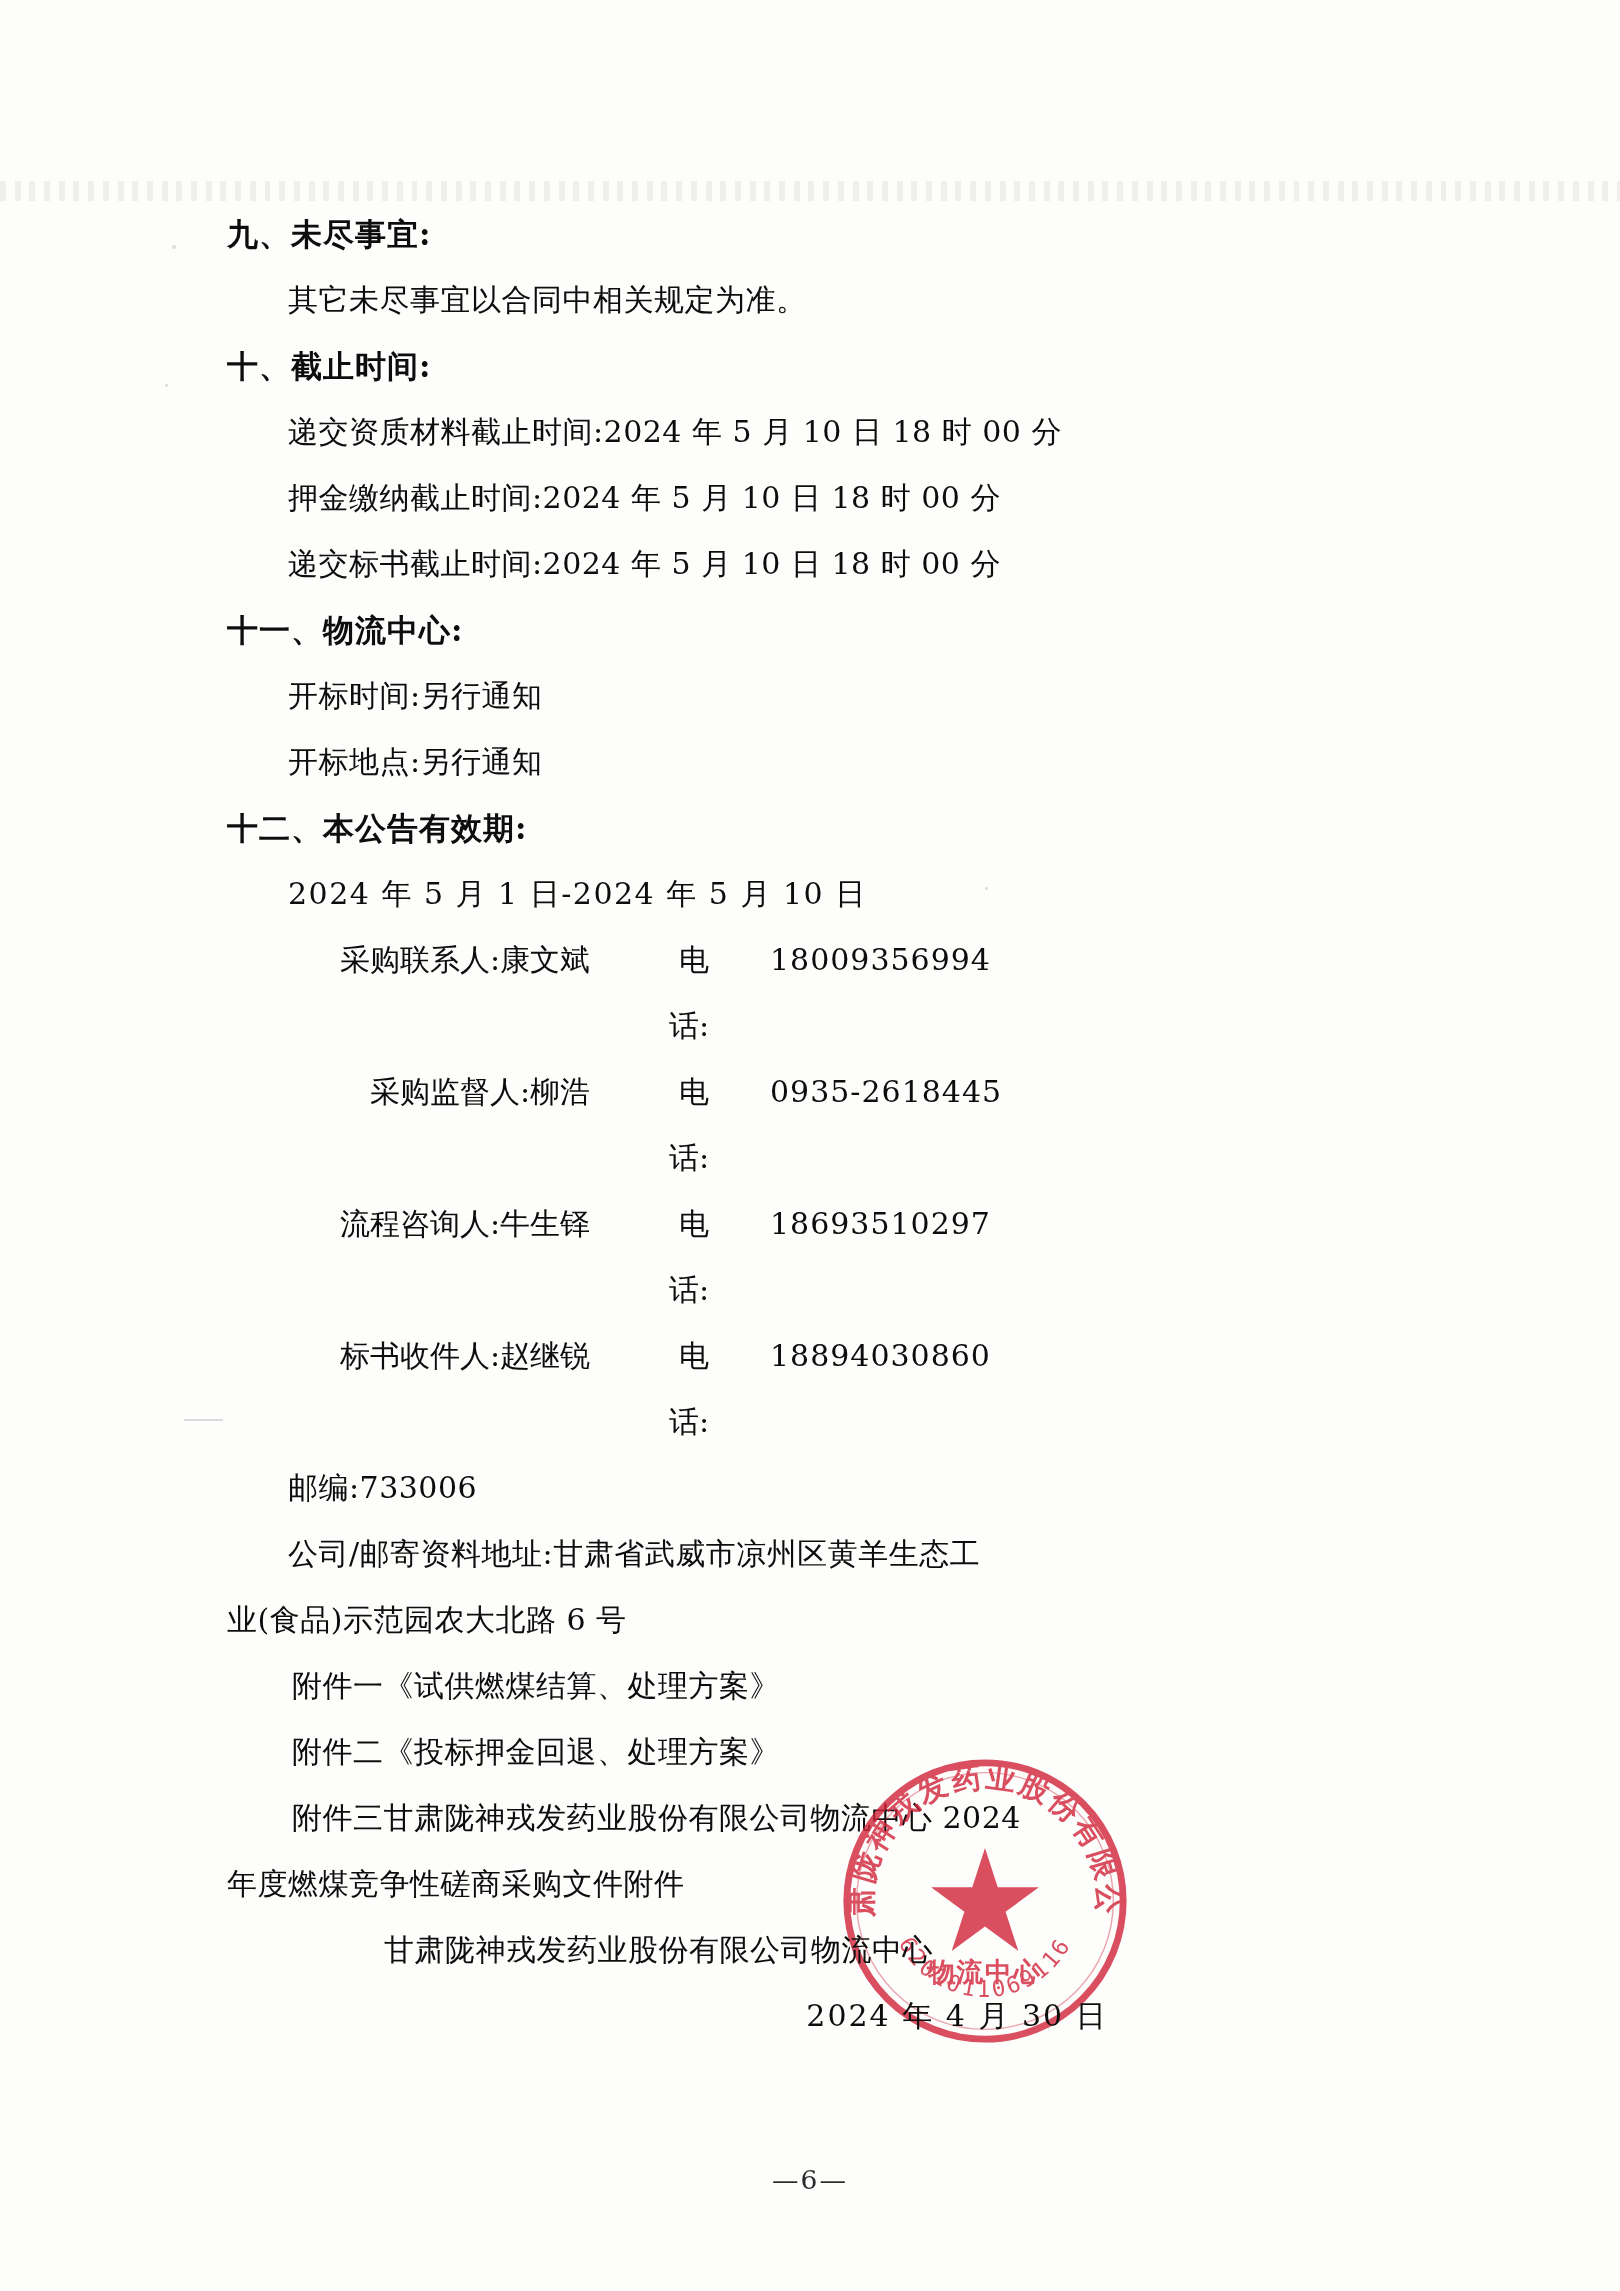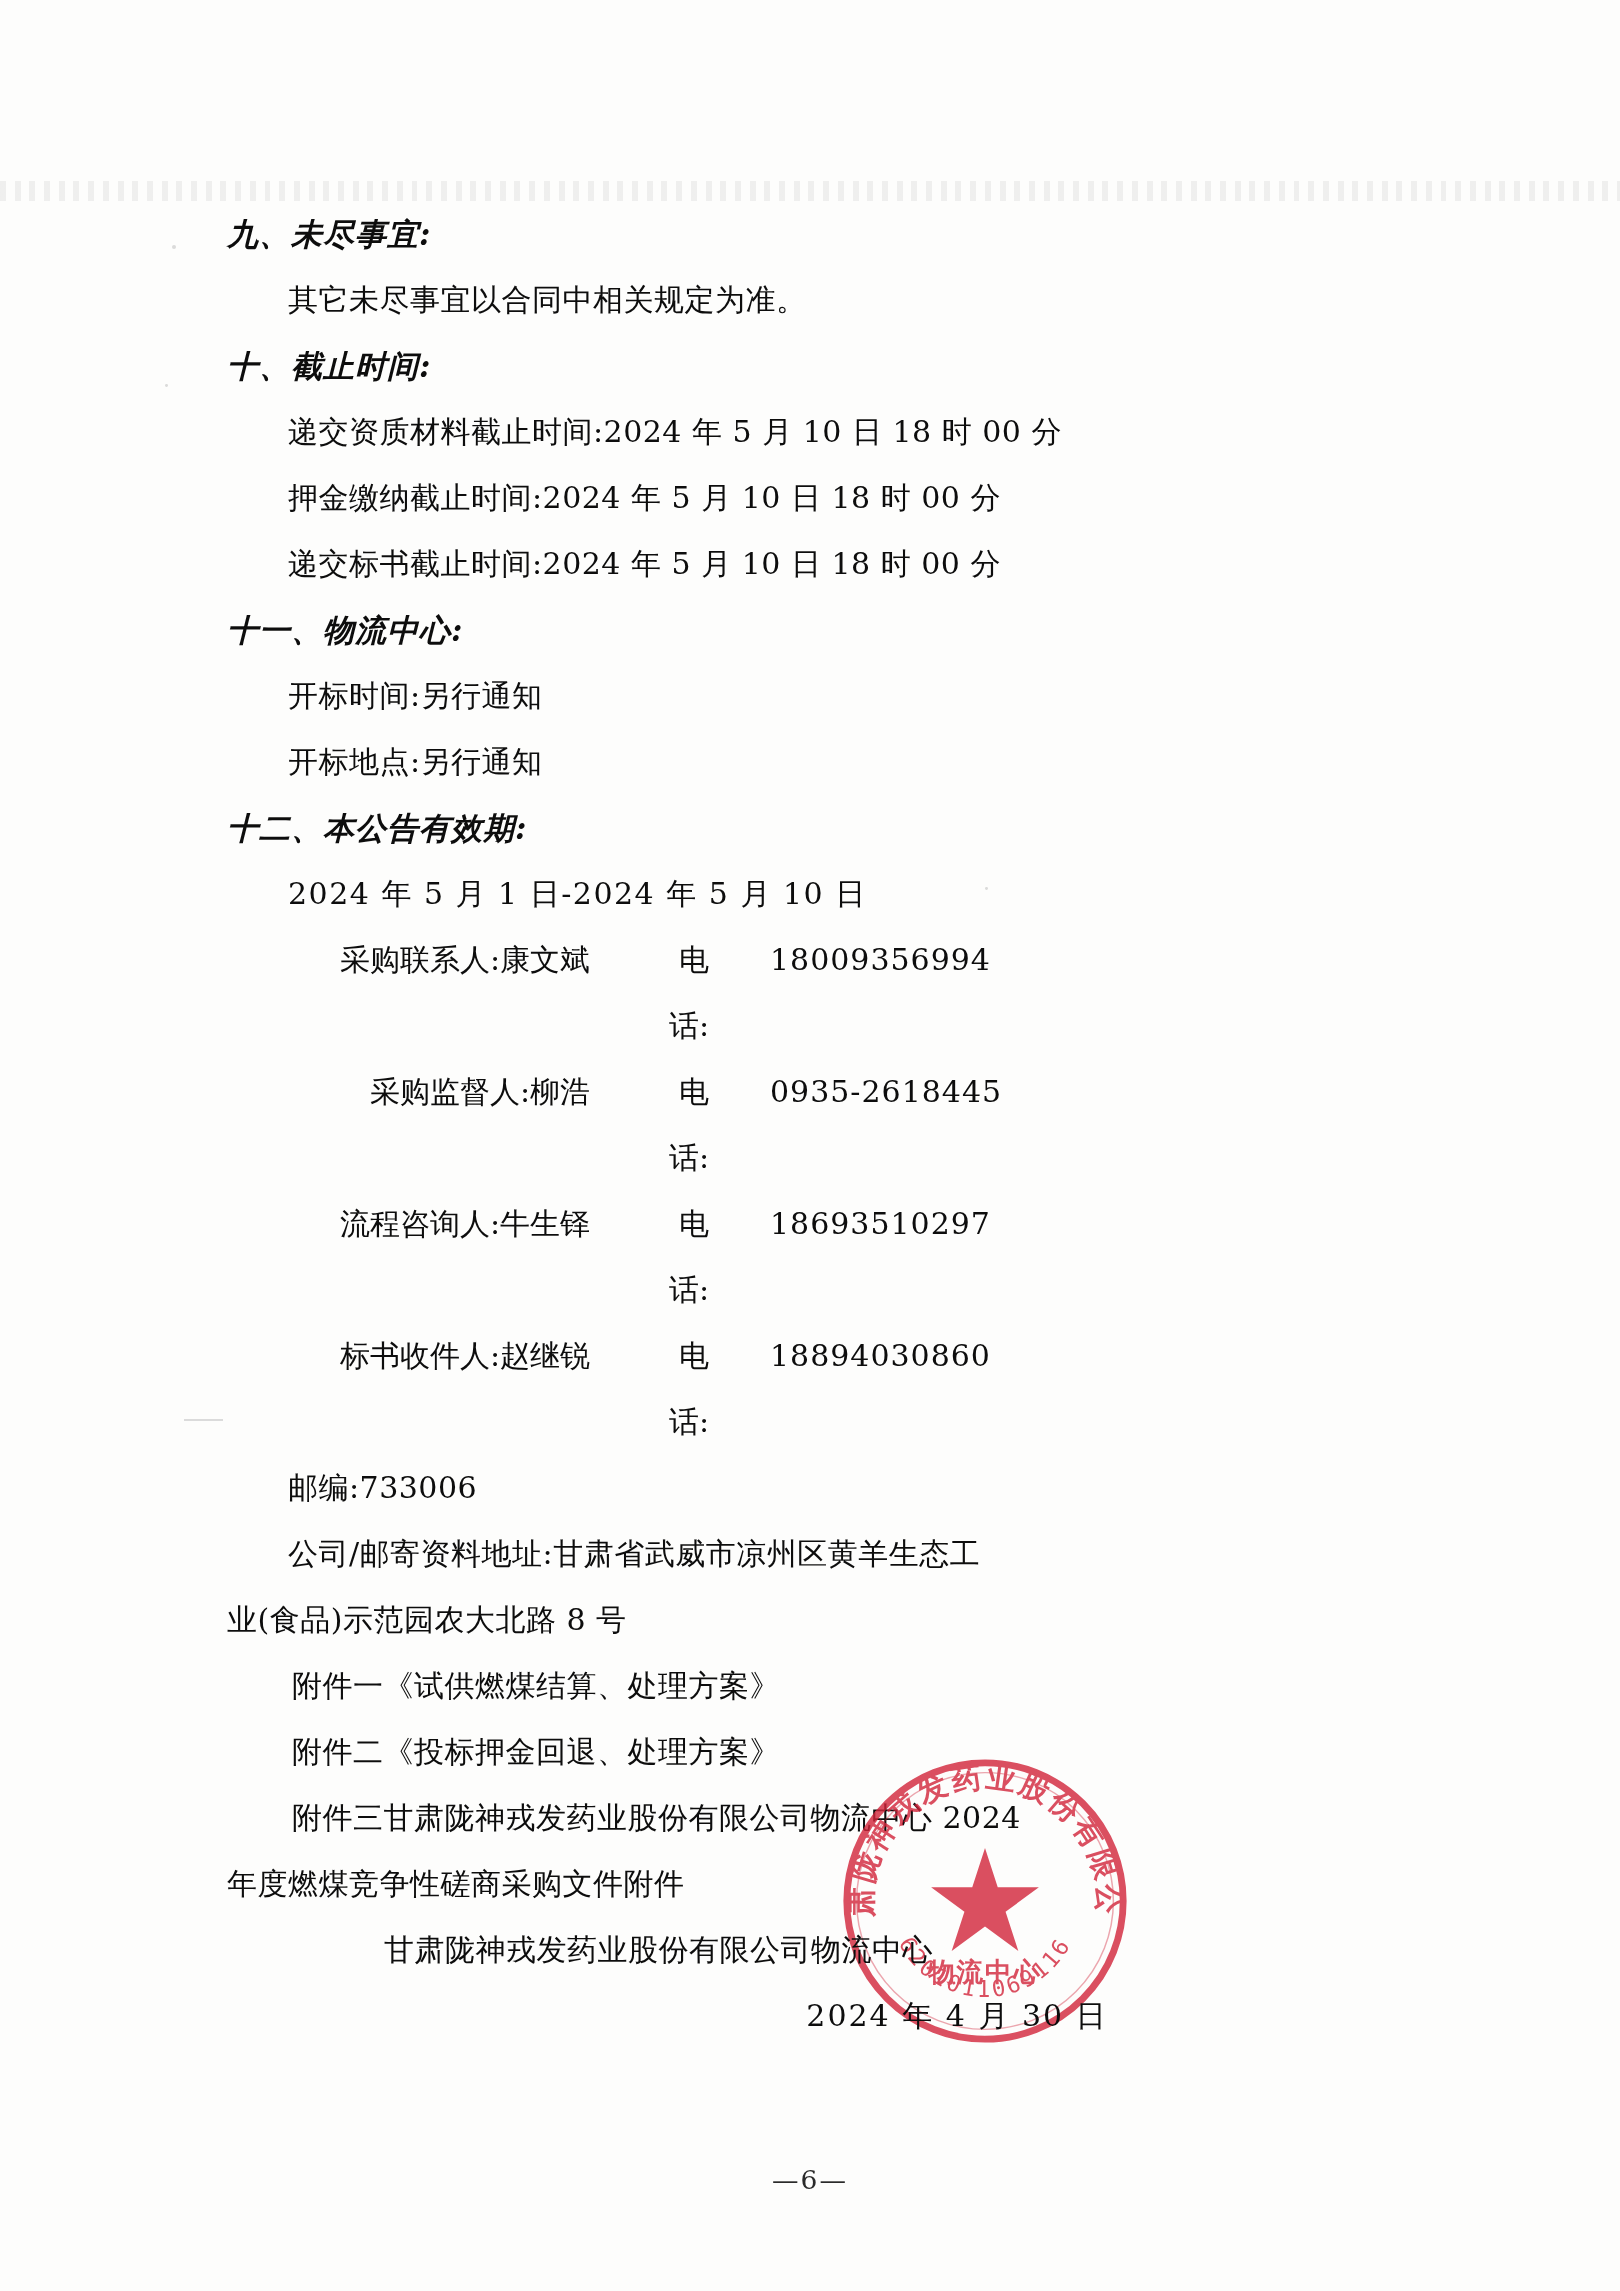--- a/index.html
+++ b/index.html
@@ -53,21 +53,20 @@
     white-space: pre-wrap;
   }
   .indent {
     text-indent: 61px;
   }
   .heading {
     font-weight: 700;
     font-size: 31px;
     letter-spacing: 1px;
     text-indent: 0;
-    font-style: italic;
   }
   .row {
     display: flex;
     font-size: 30px;
     line-height: 66px;
     text-align: right;
   }
   .row .label {
     width: 363px;
     text-indent: 0;
@@ -162,21 +161,21 @@
       <span class="num">18693510297</span>
     </div>
     <div class="row indent">
       <span class="label">标书收件人:赵继锐</span>
       <span class="tel">电话:</span>
       <span class="num">18894030860</span>
     </div>
 
     <p class="indent">邮编:733006</p>
     <p class="indent">公司/邮寄资料地址:甘肃省武威市凉州区黄羊生态工
-业(食品)示范园农大北路 8 号</p>
+业(食品)示范园农大北路 6 号</p>
 
     <p class="indent" style="text-indent:65px;">附件一《试供燃煤结算、处理方案》</p>
     <p class="indent" style="text-indent:65px;">附件二《投标押金回退、处理方案》</p>
     <p class="indent" style="text-indent:65px;">附件三甘肃陇神戎发药业股份有限公司物流中心 2024
 年度燃煤竞争性磋商采购文件附件</p>
 
     <p class="sig">甘肃陇神戎发药业股份有限公司物流中心</p>
     <p class="sig2 mono">2024 年 4 月 30 日</p>
   </div>
 

